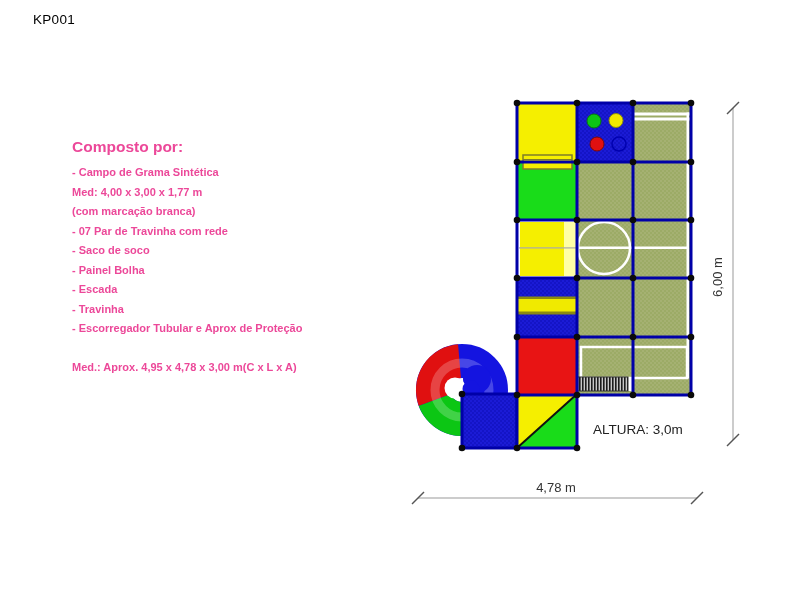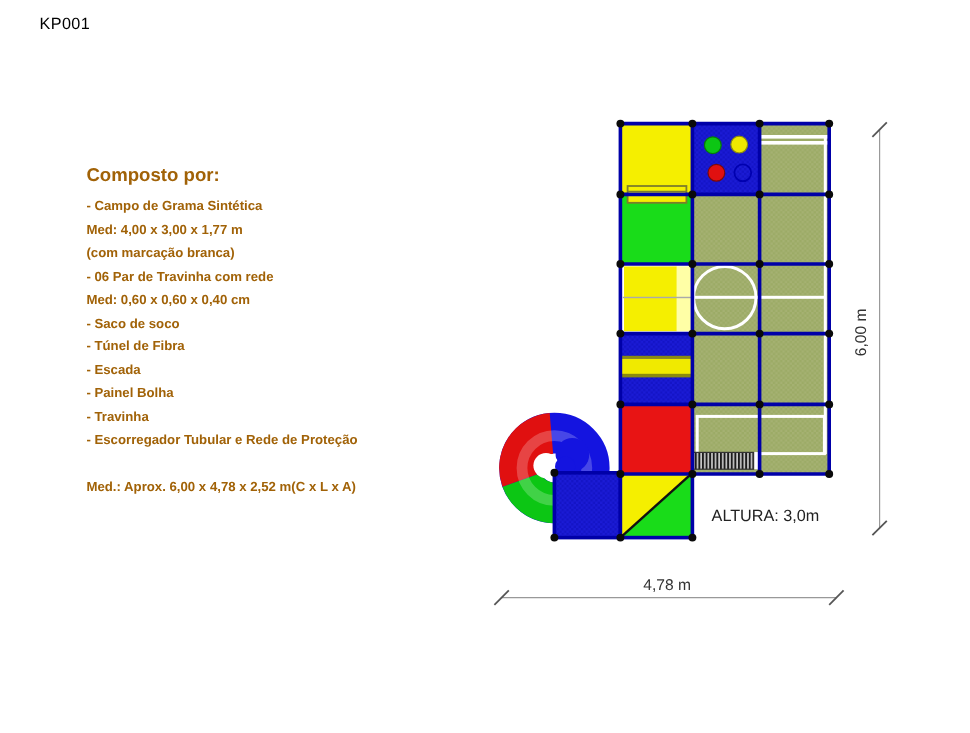--- a/index.html
+++ b/index.html
@@ -1,50 +1,48 @@
 <!DOCTYPE html>
 <html><head>
 <meta charset="utf-8">
 <style>
   html,body{margin:0;padding:0;background:#fff;}
   body{width:808px;height:611px;position:relative;overflow:hidden;
        font-family:"Liberation Sans", sans-serif;}
   .sheet{position:absolute;inset:0;}
   .code{position:absolute;left:33px;top:12px;font-size:13.5px;color:#000;
         letter-spacing:.3px;}
-  .composto{position:absolute;left:72px;top:138px;color:#a16207;}
+  .composto{position:absolute;left:72px;top:138px;color:#ec4899;}
   .composto .title{font-size:15.5px;font-weight:bold;margin-bottom:7px;}
   .composto .line{font-size:11px;font-weight:bold;line-height:19.5px;
                   white-space:nowrap;}
   .composto .footer{margin-top:19px;}
   svg.plan{position:absolute;left:0;top:0;}
   .dimtext{font-size:13px;fill:#333;}
   .alttext{font-size:13.5px;fill:#222;}
 </style>
 </head>
 <body>
 
 <div class="sheet">
 
   <div class="code">KP001</div>
 
   <div class="composto">
     <div class="title">Composto por:</div>
     <div class="line">- Campo de Grama Sintética</div>
     <div class="line">Med: 4,00 x 3,00 x 1,77 m</div>
     <div class="line">(com marcação branca)</div>
-    <div class="line">- 06 Par de Travinha com rede</div>
-    <div class="line">Med: 0,60 x 0,60 x 0,40 cm</div>
+    <div class="line">- 07 Par de Travinha com rede</div>
     <div class="line">- Saco de soco</div>
-    <div class="line">- Túnel de Fibra</div>
+    <div class="line">- Painel Bolha</div>
     <div class="line">- Escada</div>
-    <div class="line">- Painel Bolha</div>
     <div class="line">- Travinha</div>
-    <div class="line">- Escorregador Tubular e Rede de Proteção</div>
-    <div class="line footer">Med.: Aprox. 6,00 x 4,78 x 2,52 m(C x L x A)</div>
+    <div class="line">- Escorregador Tubular e Aprox de Proteção</div>
+    <div class="line footer">Med.: Aprox. 4,95 x 4,78 x 3,00 m(C x L x A)</div>
   </div>
 
   <svg class="plan" width="808" height="611" viewBox="0 0 808 611">
     <defs>
       <pattern id="pGrass" width="4" height="4" patternUnits="userSpaceOnUse">
         <rect width="4" height="4" fill="#9cab66"></rect>
         <rect width="2" height="2" fill="#a5b172"></rect>
         <rect x="2" y="2" width="2" height="2" fill="#a5b172"></rect>
       </pattern>
       <pattern id="pBlue" width="4" height="4" patternUnits="userSpaceOnUse">

